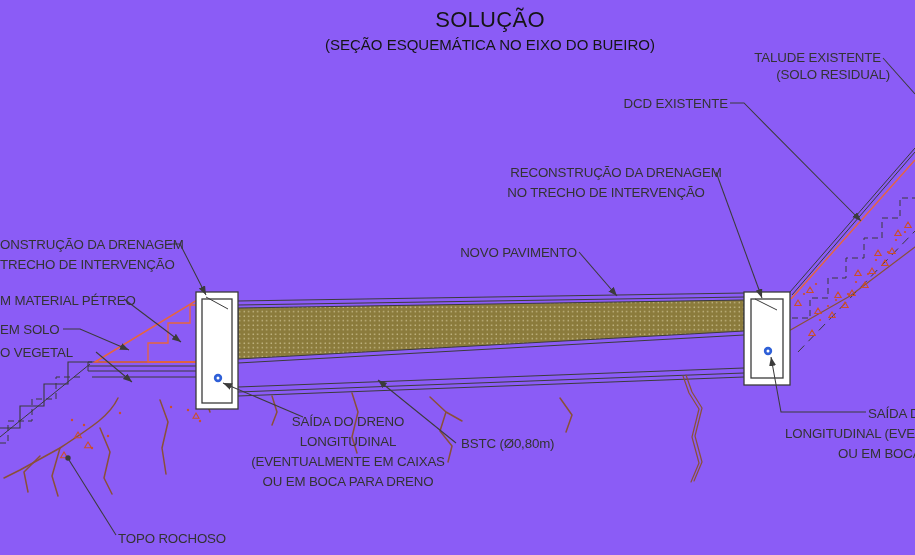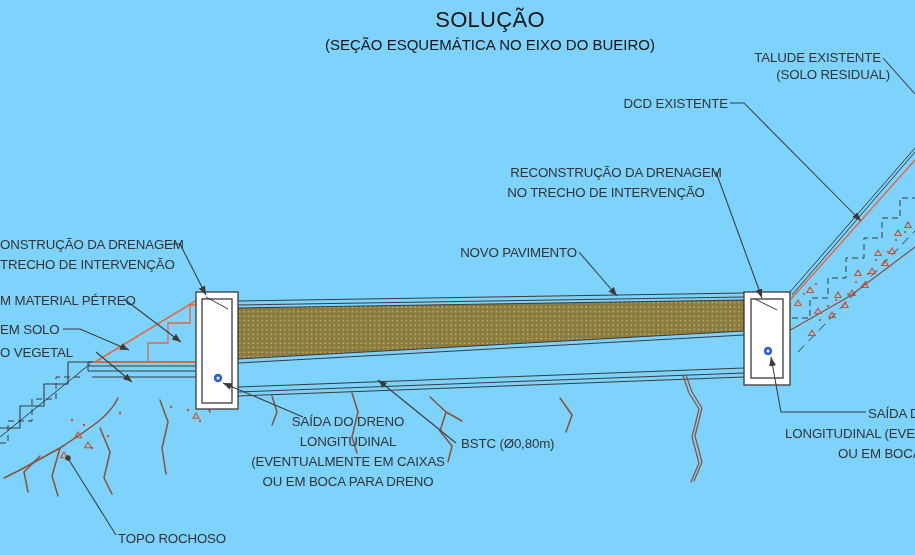--- a/index.html
+++ b/index.html
@@ -1,16 +1,16 @@
 <!DOCTYPE html>
 <html style="--ink: #3b3b3b; --text: #333333; --fill-petreo: #8b7b3c; --petreo-dot: #d6cc9c; --hatch-orange: #e8653c; --fracture-brown: #8a5038; --soil-mark: #cc4f2a; --drain-blue: #2e5fd7; --background: #ffffff;"><head>
 <meta charset="utf-8">
 <style>
   html,body{margin:0;padding:0;background:#fff;}
-  .canvas{position:relative;width:915px;height:555px;background:#7dd3fc;overflow:hidden;
+  .canvas{position:relative;width:915px;height:555px;background:#8b5cf6;overflow:hidden;
           font-family:"Liberation Sans","DejaVu Sans",sans-serif;}
   svg text{font-family:"Liberation Sans","DejaVu Sans",sans-serif;font-size:13.3px;
            fill:var(--text,#333);letter-spacing:-0.15px;}
   svg text.ttl{font-size:22px;fill:#151515;letter-spacing:0.3px;}
   svg text.sub{font-size:15px;fill:#151515;letter-spacing:0px;}
   .ln{stroke:var(--ink,#3b3b3b);stroke-width:1.1;fill:none;}
   .thin{stroke-width:1;}
   .dbl{stroke-width:1;}
   .ldr{stroke:var(--ink,#3b3b3b);stroke-width:1.05;fill:none;}
   .dash{stroke-dasharray:6,4;}

